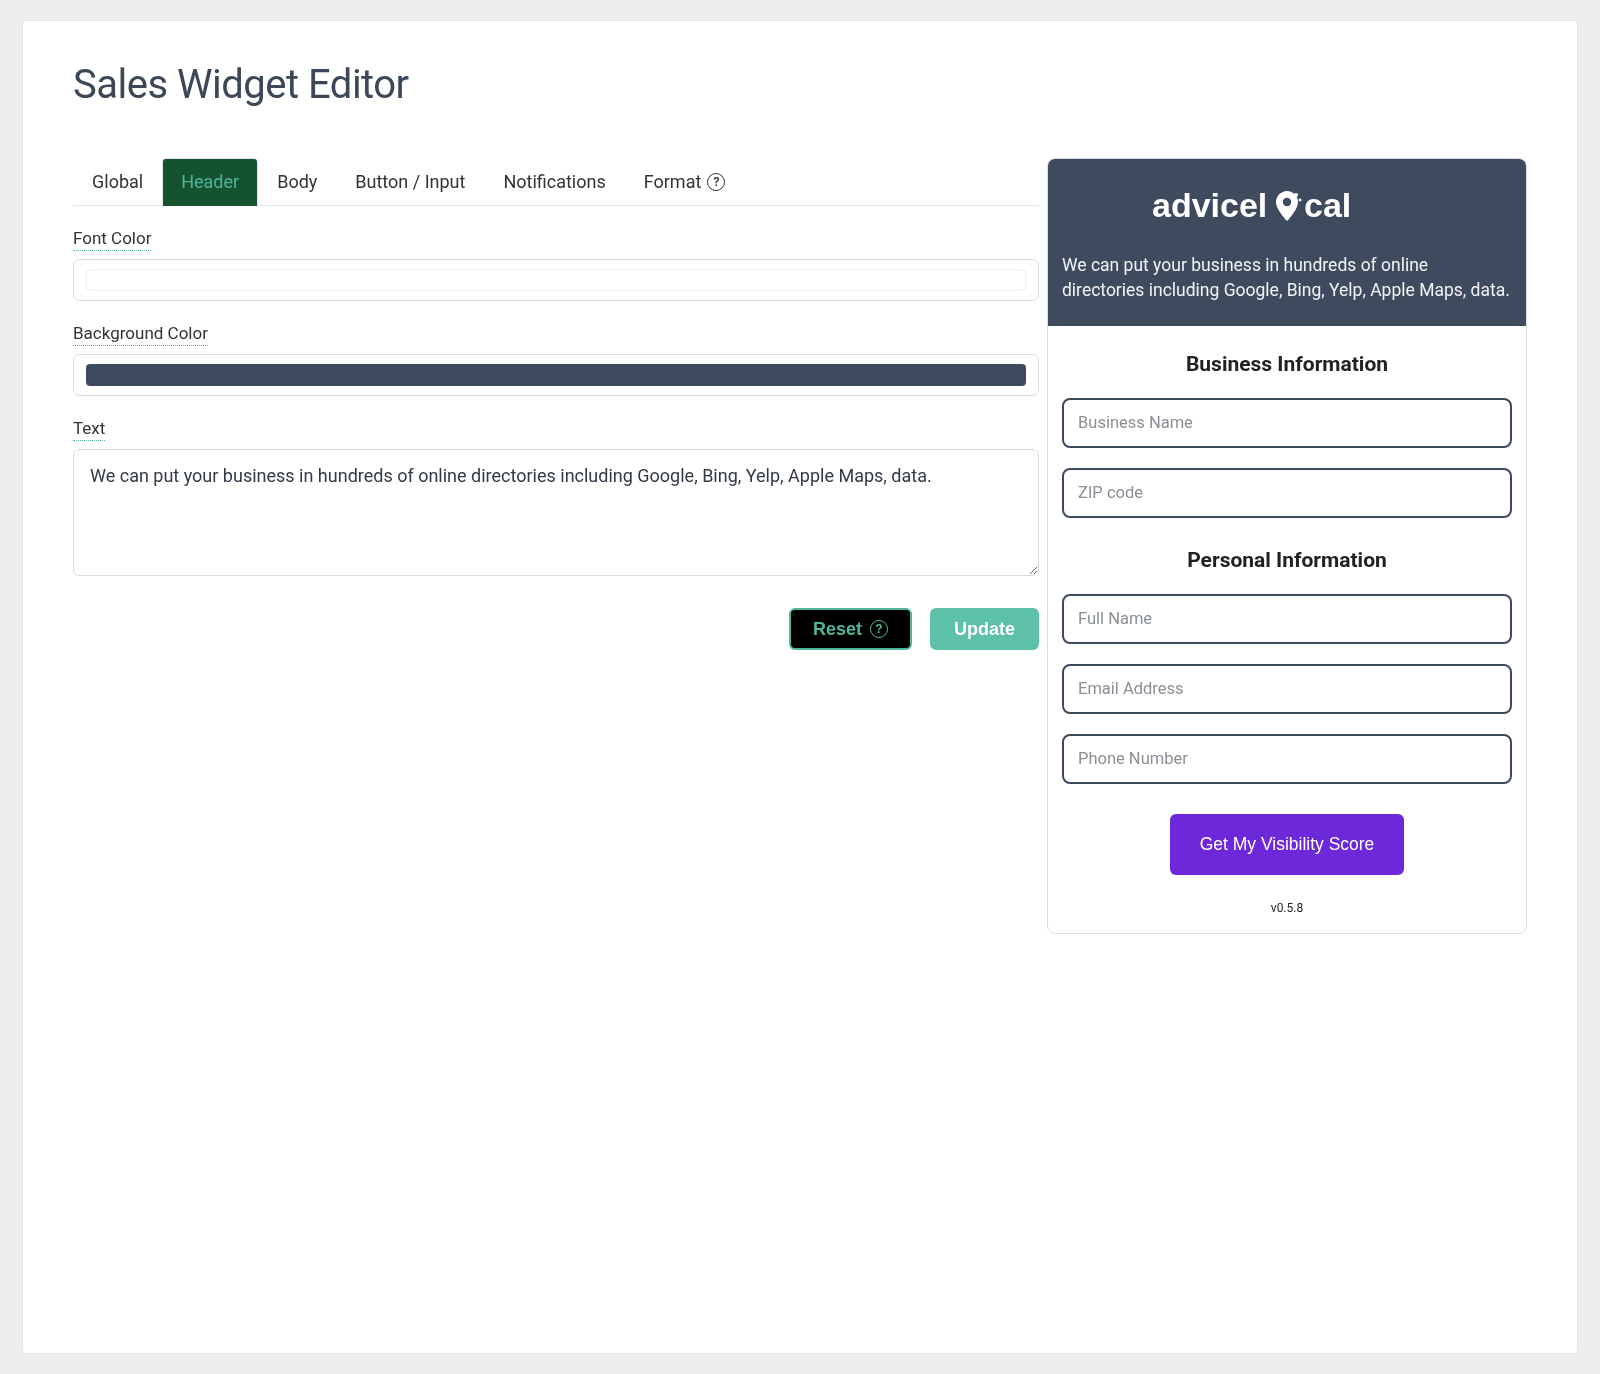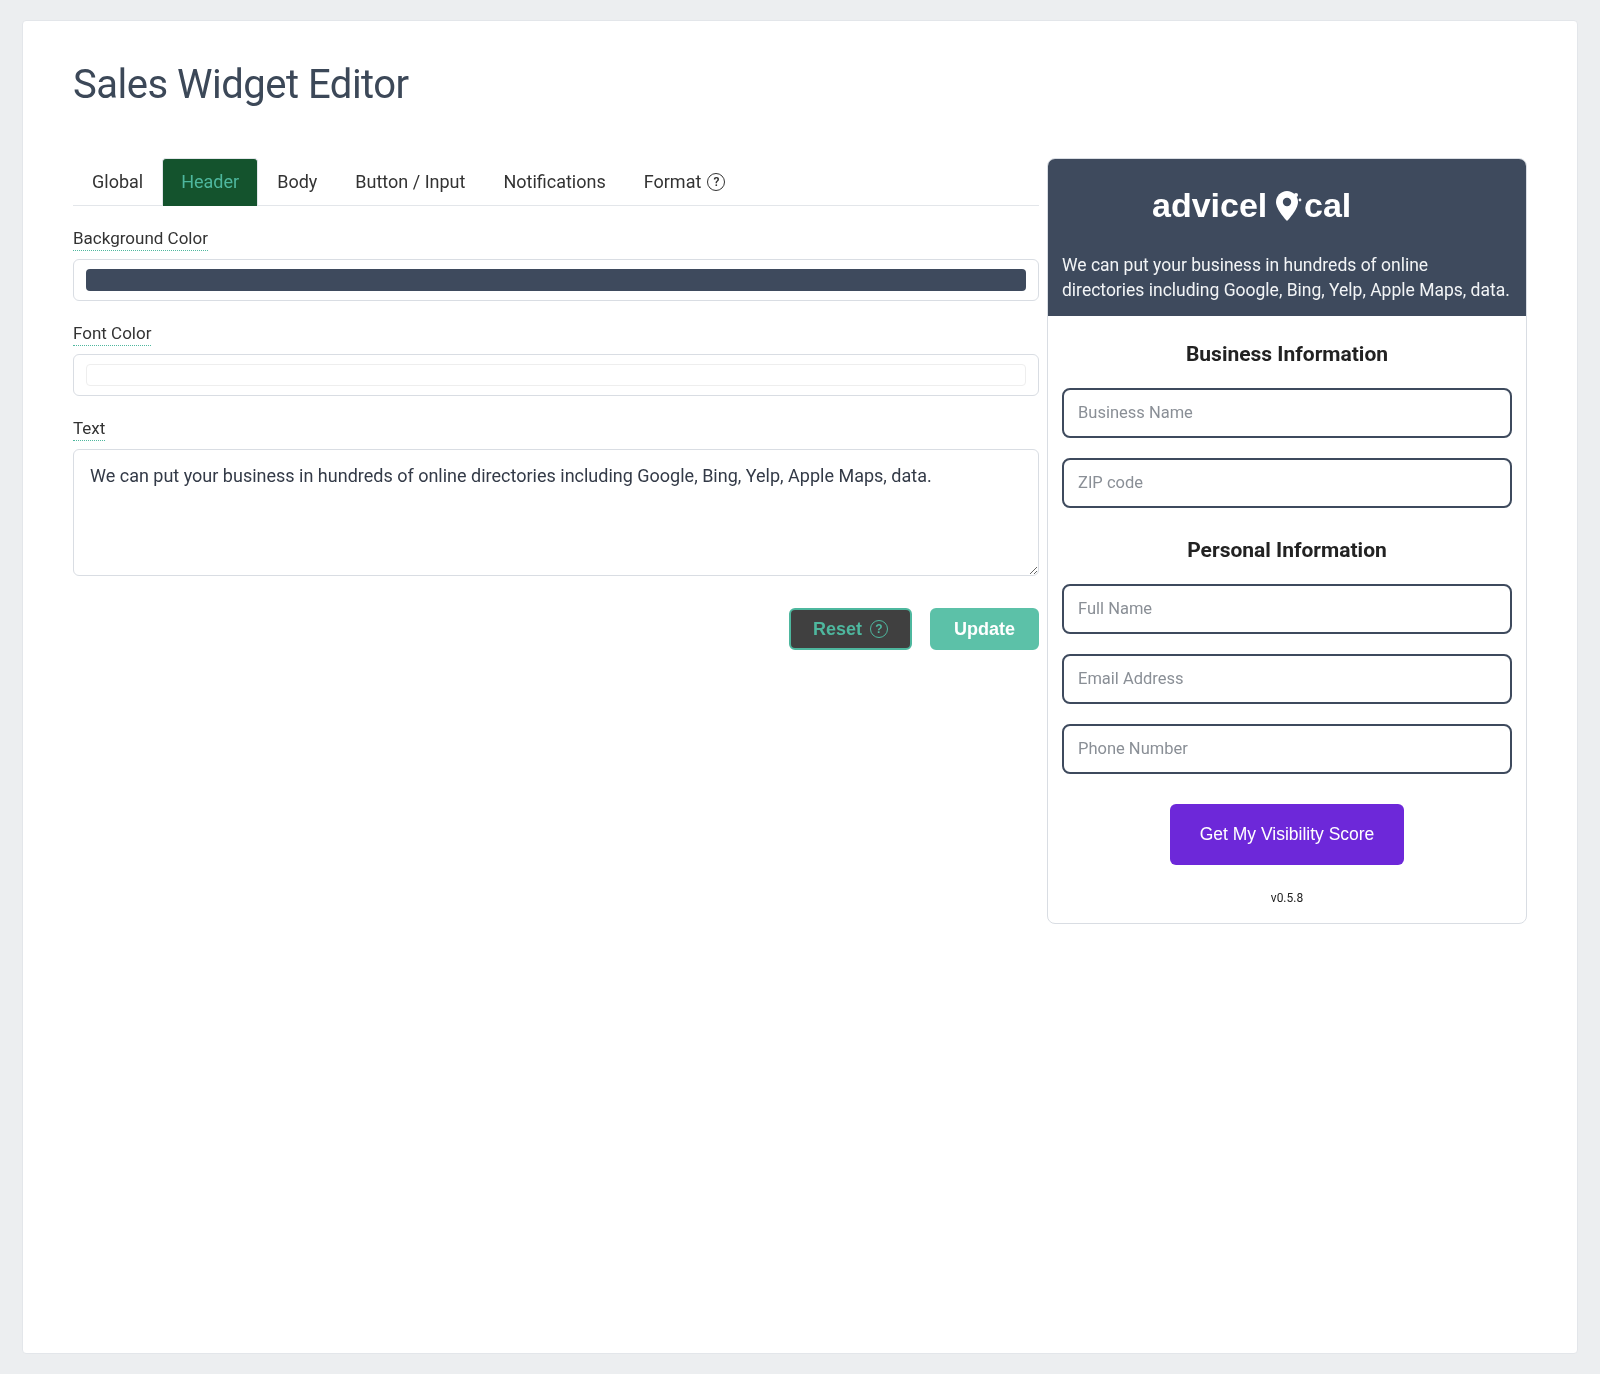--- a/index.html
+++ b/index.html
@@ -124,21 +124,21 @@
     font-weight: 600;
     border-radius: 6px;
     cursor: pointer;
     padding: 10px 22px;
     display: inline-flex;
     align-items: center;
     gap: 8px;
     line-height: 1;
   }
   .btn-outline {
-    background: #404040;
+    background: #000000;
     color: #4eb79e;
     border: 2px solid #4eb79e;
   }
   .btn-outline .help-icon {
     border-color: #4eb79e;
     color: #4eb79e;
   }
   .btn-solid {
     background: #5cc1a8;
     color: #fff;
@@ -148,21 +148,21 @@
   
   .widget {
     border: 1px solid #d9dde3;
     border-radius: 8px;
     overflow: hidden;
     background: #fff;
   }
   .widget-header {
     background: #3e4a5d;
     color: #fff;
-    padding: 26px 14px 12px 14px;
+    padding: 26px 14px 22px 14px;
     text-align: left;
   }
   .brand {
     text-align: center;
     margin-bottom: 20px;
   }
   .brand-svg { display: inline-block; }
   .widget-header-text {
     font-size: 17.5px;
     line-height: 1.45;
@@ -234,30 +234,30 @@
         <div class="tab">
             <span>Notifications</span>
           </div>
         <div class="tab">
           <span>Format</span>
           <span class="help-icon">?</span>
         </div>
       </div>
 
       <div class="field-group">
+        <span class="field-label">Font Color</span>
+        <div class="color-input-wrap">
+          <div class="swatch" style="background:#ffffff; border:1px solid #eee;"></div>
+        </div>
+      </div>
+
+      <div class="field-group">
         <span class="field-label">Background Color</span>
         <div class="color-input-wrap">
           <div class="swatch" style="background:#3e4a5d;"></div>
-        </div>
-      </div>
-
-      <div class="field-group">
-        <span class="field-label">Font Color</span>
-        <div class="color-input-wrap">
-          <div class="swatch" style="background:#ffffff; border:1px solid #eee;"></div>
         </div>
       </div>
 
       <div class="field-group">
         <span class="field-label">Text</span>
         <textarea class="textarea" rows="4" style="">We can put your business in hundreds of online directories including Google, Bing, Yelp, Apple Maps, data.</textarea>
       </div>
 
       <div class="actions">
         <button class="btn btn-outline">

